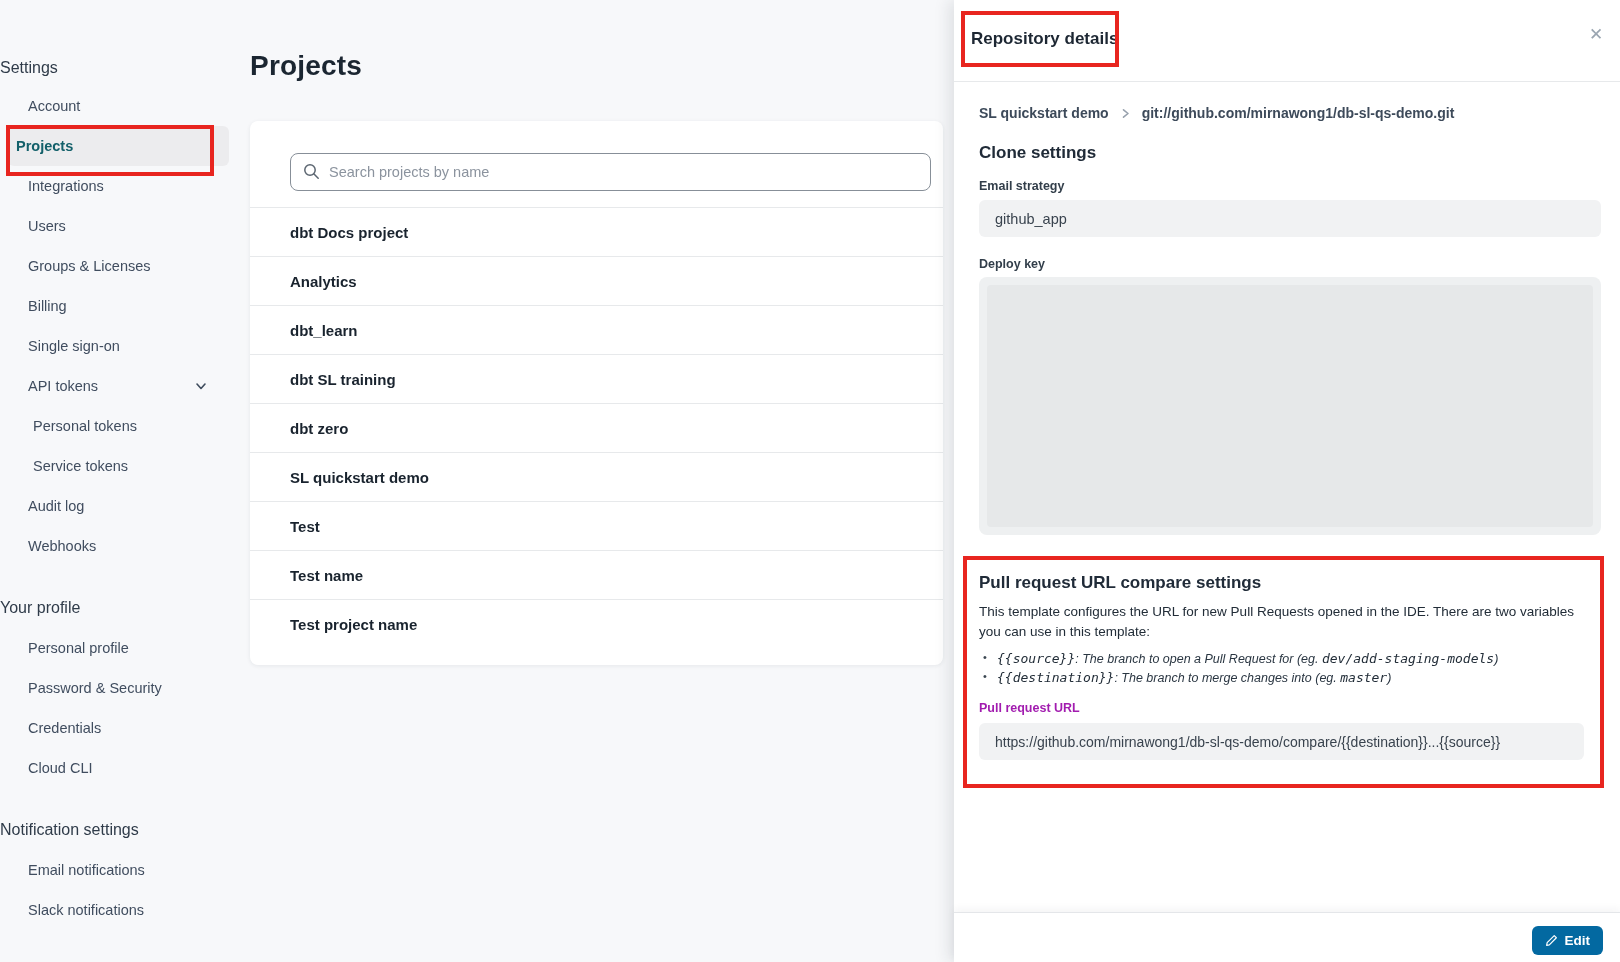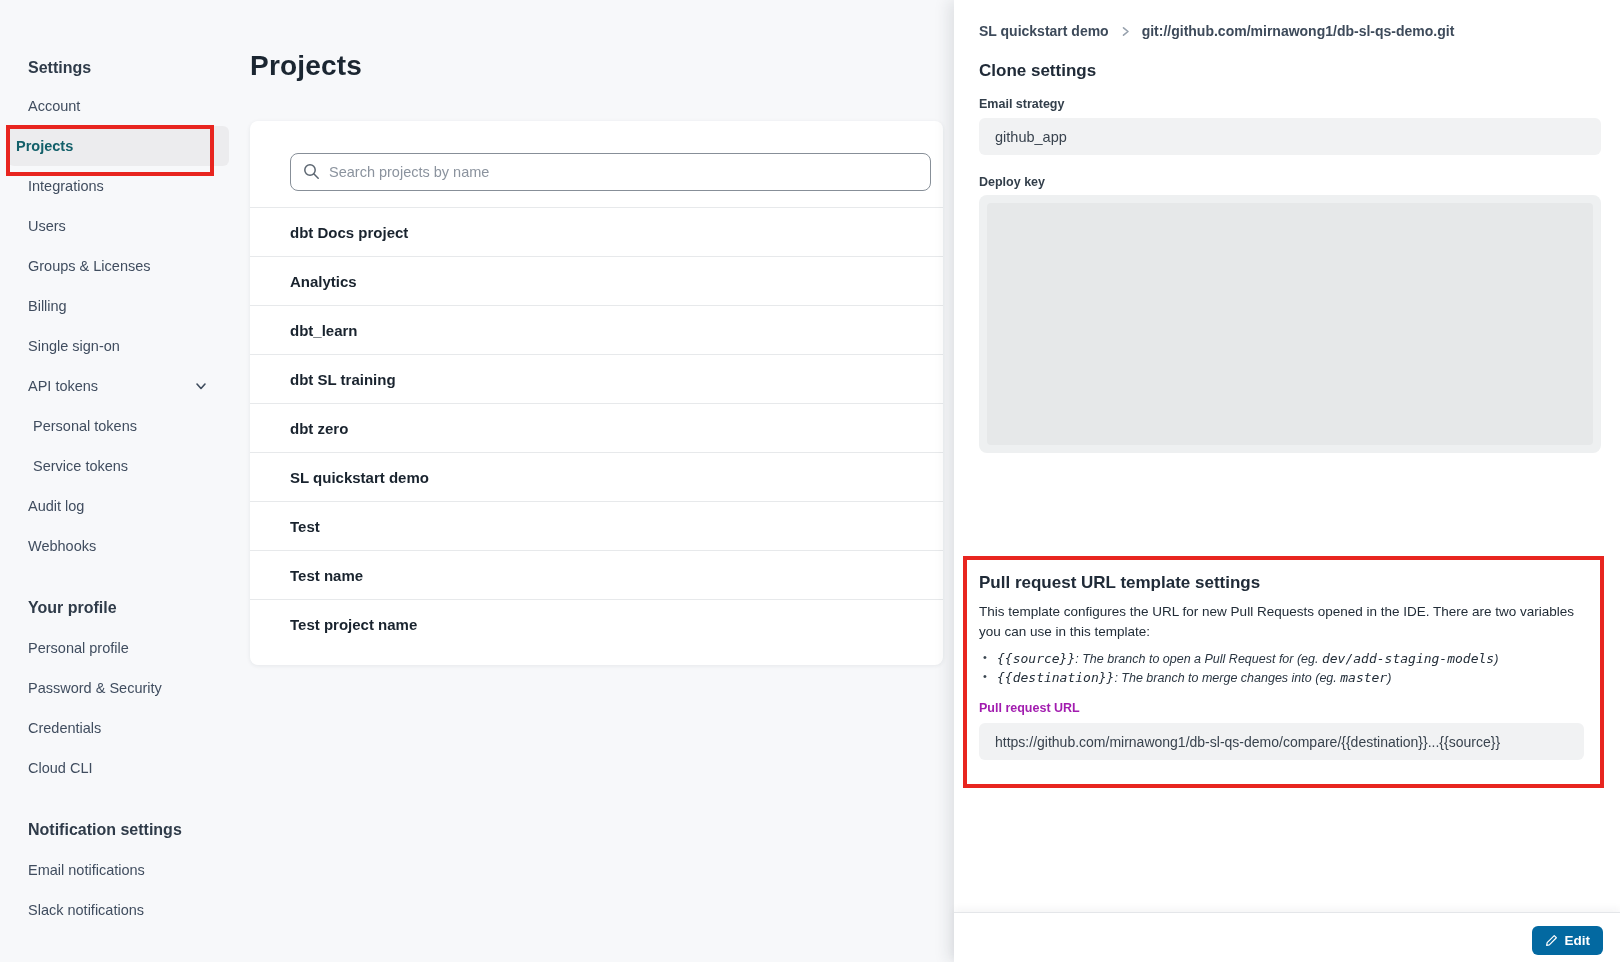--- a/index.html
+++ b/index.html
@@ -11,22 +11,22 @@
     color:#3e4a5b;
     overflow:hidden;
   }
 
   
   .annotation { position:absolute; border:4px solid #e8251f; z-index:40; pointer-events:none; }
 
   
   .sidebar { position:absolute; left:0; top:0; width:230px; height:962px; padding-top:49px; }
   .side-heading {
-    height:37px; display:flex; align-items:center; padding-left:28px;
-    font-size:16px; font-weight:bold; color:#2f3b49;
+    height:37px; display:flex; align-items:center; padding-left:0;
+    font-size:16px; font-weight:normal; color:#2f3b49;
   }
   .side-heading.gap { margin-top:22px; height:40px; }
   .side-item {
     height:40px; display:flex; align-items:center; padding-left:28px;
     font-size:14.5px; color:#404d5f; cursor:pointer;
   }
   .side-item.sub { padding-left:33px; }
   .side-item.selected {
     margin-left:8px; width:221px; padding-left:8px;
     background:#ececee; border-radius:6px;
@@ -232,20 +232,25 @@
     <div class="project-row">
         <span>Test name</span>
       </div>
     <div class="project-row">
         <span>Test project name</span>
       </div>
   </div>
 </section>
 
 <aside class="panel">
+  <div class="panel-header">
+    <div class="panel-title">Repository details</div>
+    <div class="annotation panel-title-annotation"></div>
+    <div class="close-btn">✕</div>
+  </div>
 
   <div class="panel-body">
     <div class="breadcrumb">
       <span class="crumb link">SL quickstart demo</span>
       <svg width="11" height="11" viewBox="0 0 11 11" fill="none" stroke="#97a1ad" stroke-width="1.6" stroke-linecap="round" stroke-linejoin="round">
           <polyline points="3.5,1.8 8,5.5 3.5,9.2"></polyline>
         </svg>
       <span class="crumb">git://github.com/mirnawong1/db-sl-qs-demo.git</span>
     </div>
 
@@ -254,21 +259,21 @@
     <div class="field-label tight">Email strategy</div>
     <input class="gray-input" type="text" readonly="" value="github_app" style="">
 
     <div class="field-label">Deploy key</div>
     <div class="deploy-block">
       <div class="deploy-inner"></div>
     </div>
   </div>
 
   <div class="pr-section">
-    <h2 class="panel-h2" style="margin-top:0;">Pull request URL template settings</h2>
+    <h2 class="panel-h2" style="margin-top:0;">Pull request URL compare settings</h2>
     <p class="pr-desc">This template configures the URL for new Pull Requests opened in the IDE. There are two variables you can use in this template:</p>
     <ul class="pr-bullets">
       <li>
         <span class="mono-var">{{source}}</span><span class="bullet-text">: The branch to open a Pull Request for (eg. </span><span class="mono-var">dev/add-staging-models</span><span class="bullet-text">)</span>
       </li>
       <li>
         <span class="mono-var">{{destination}}</span><span class="bullet-text">: The branch to merge changes into (eg. </span><span class="mono-var">master</span><span class="bullet-text">)</span>
       </li>
     </ul>
     <div class="pr-url-label">Pull request URL</div>

